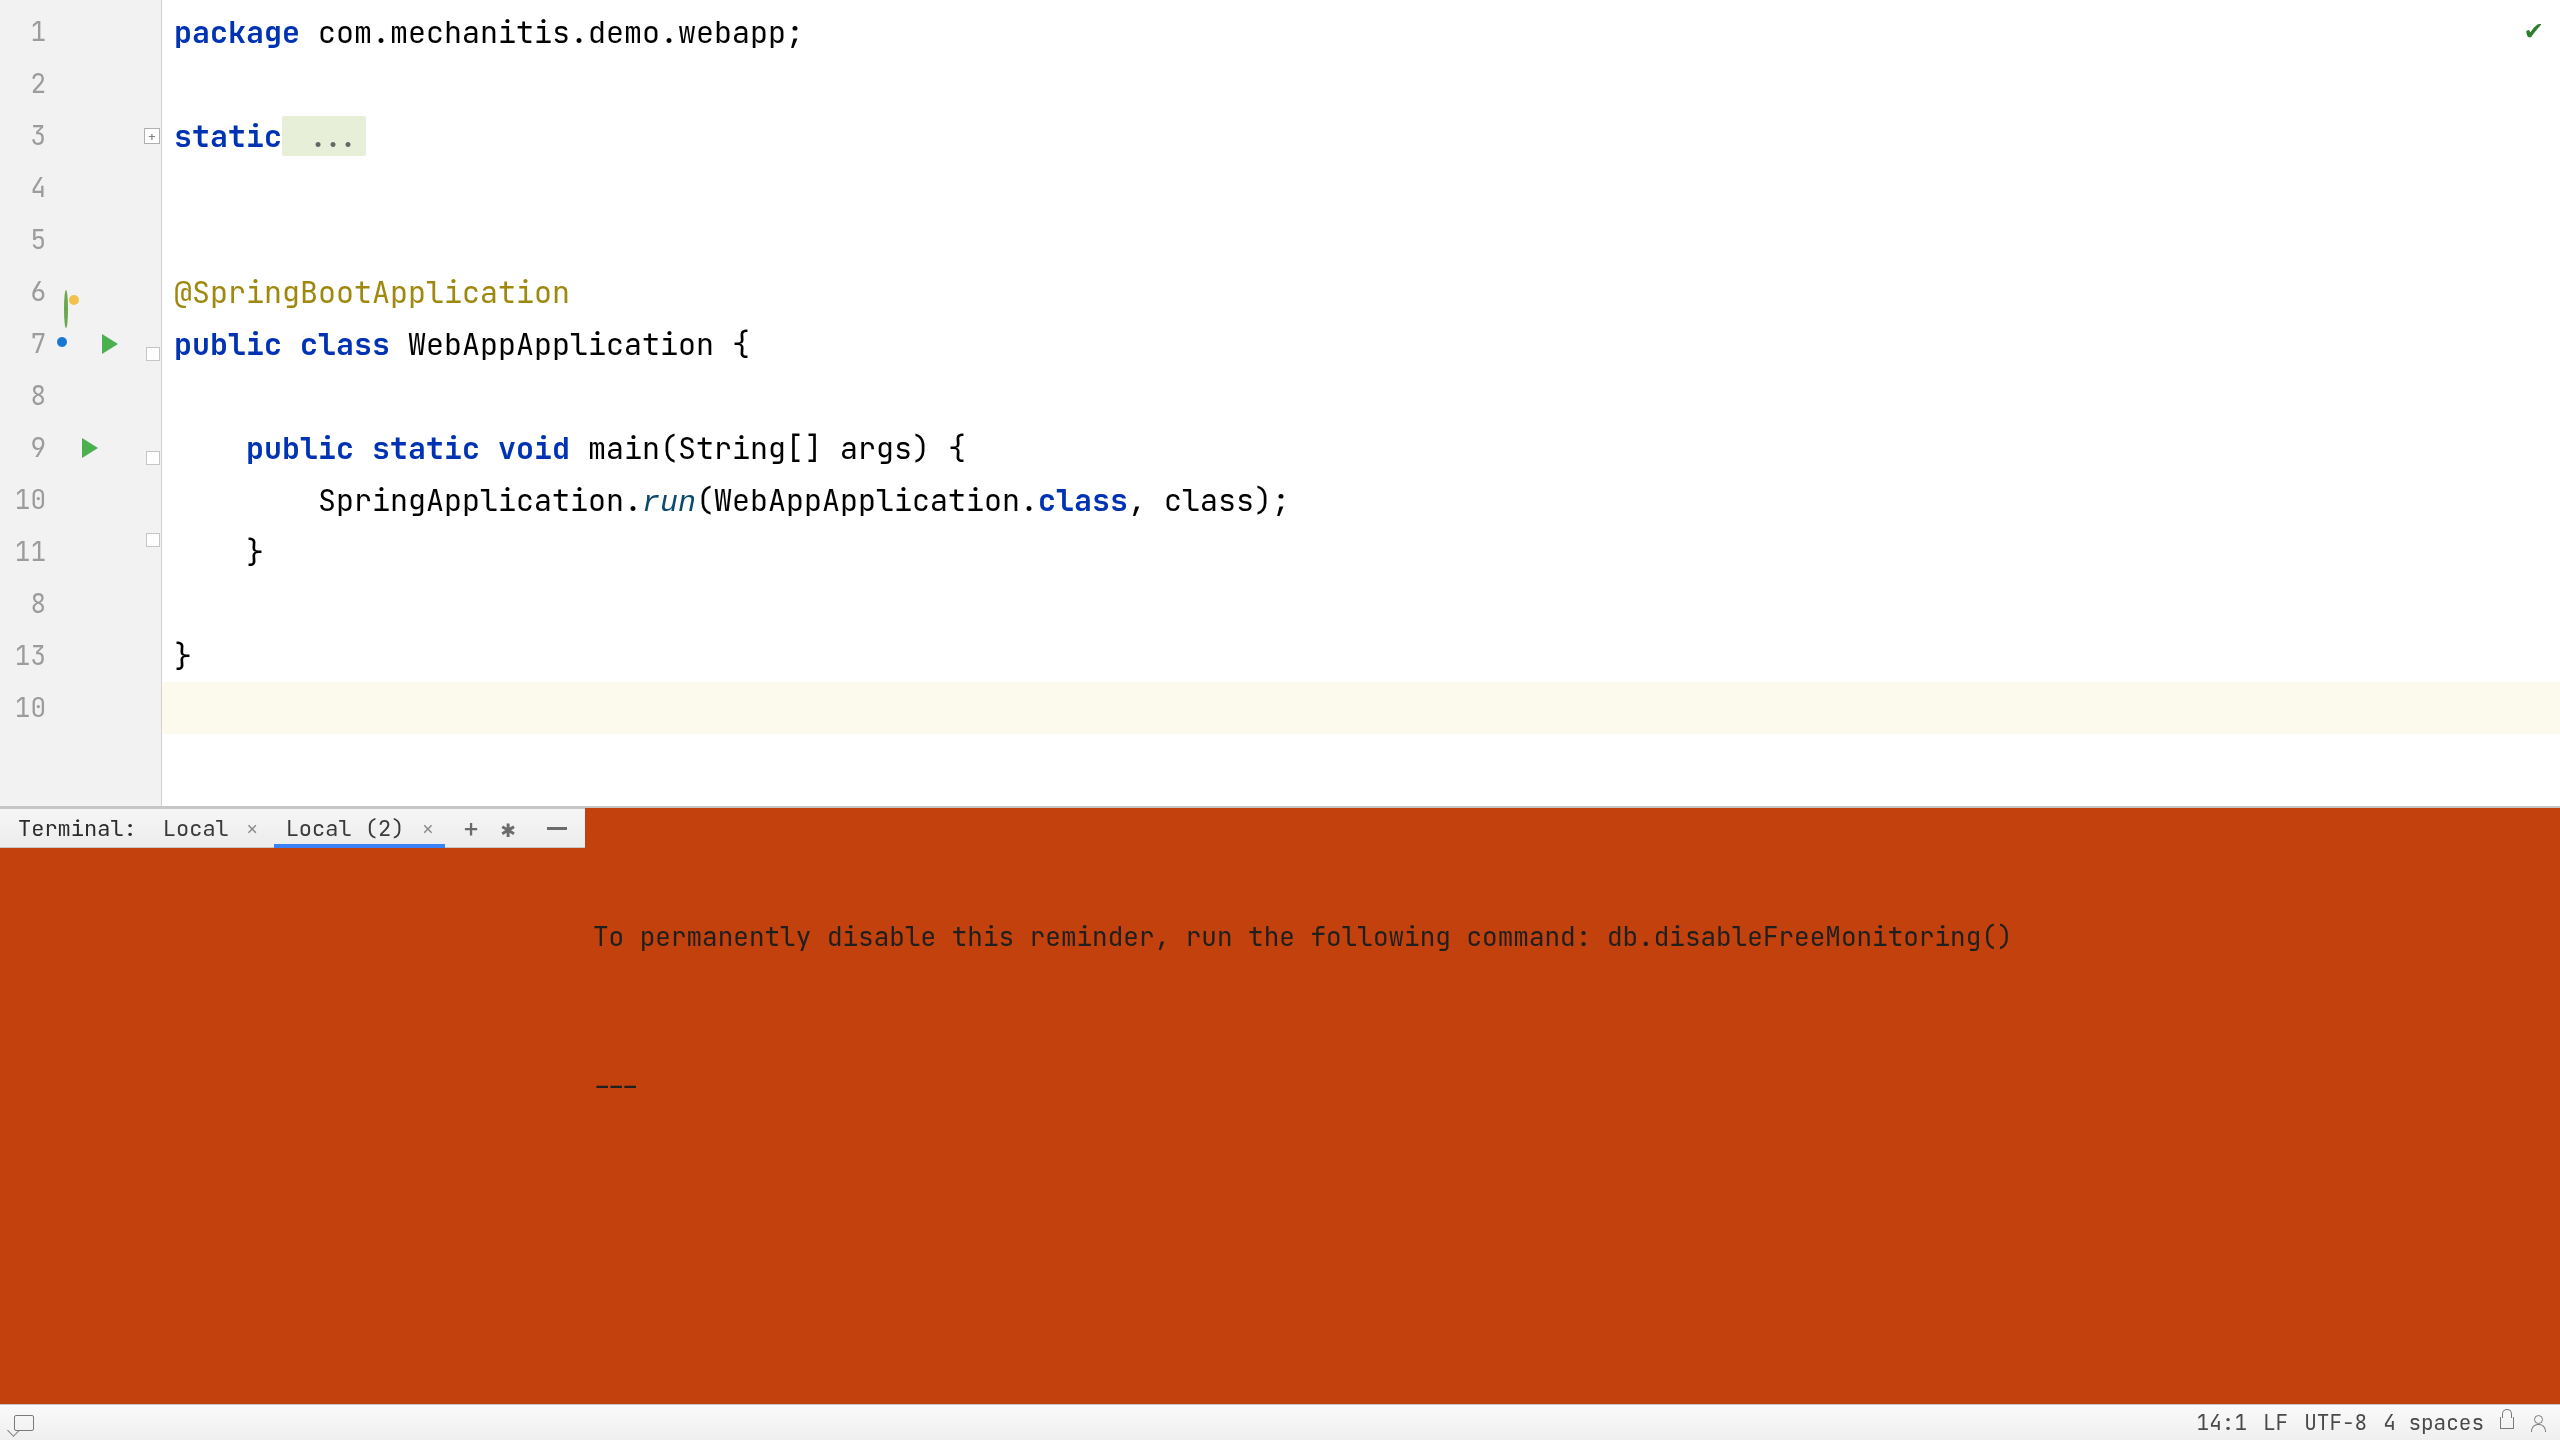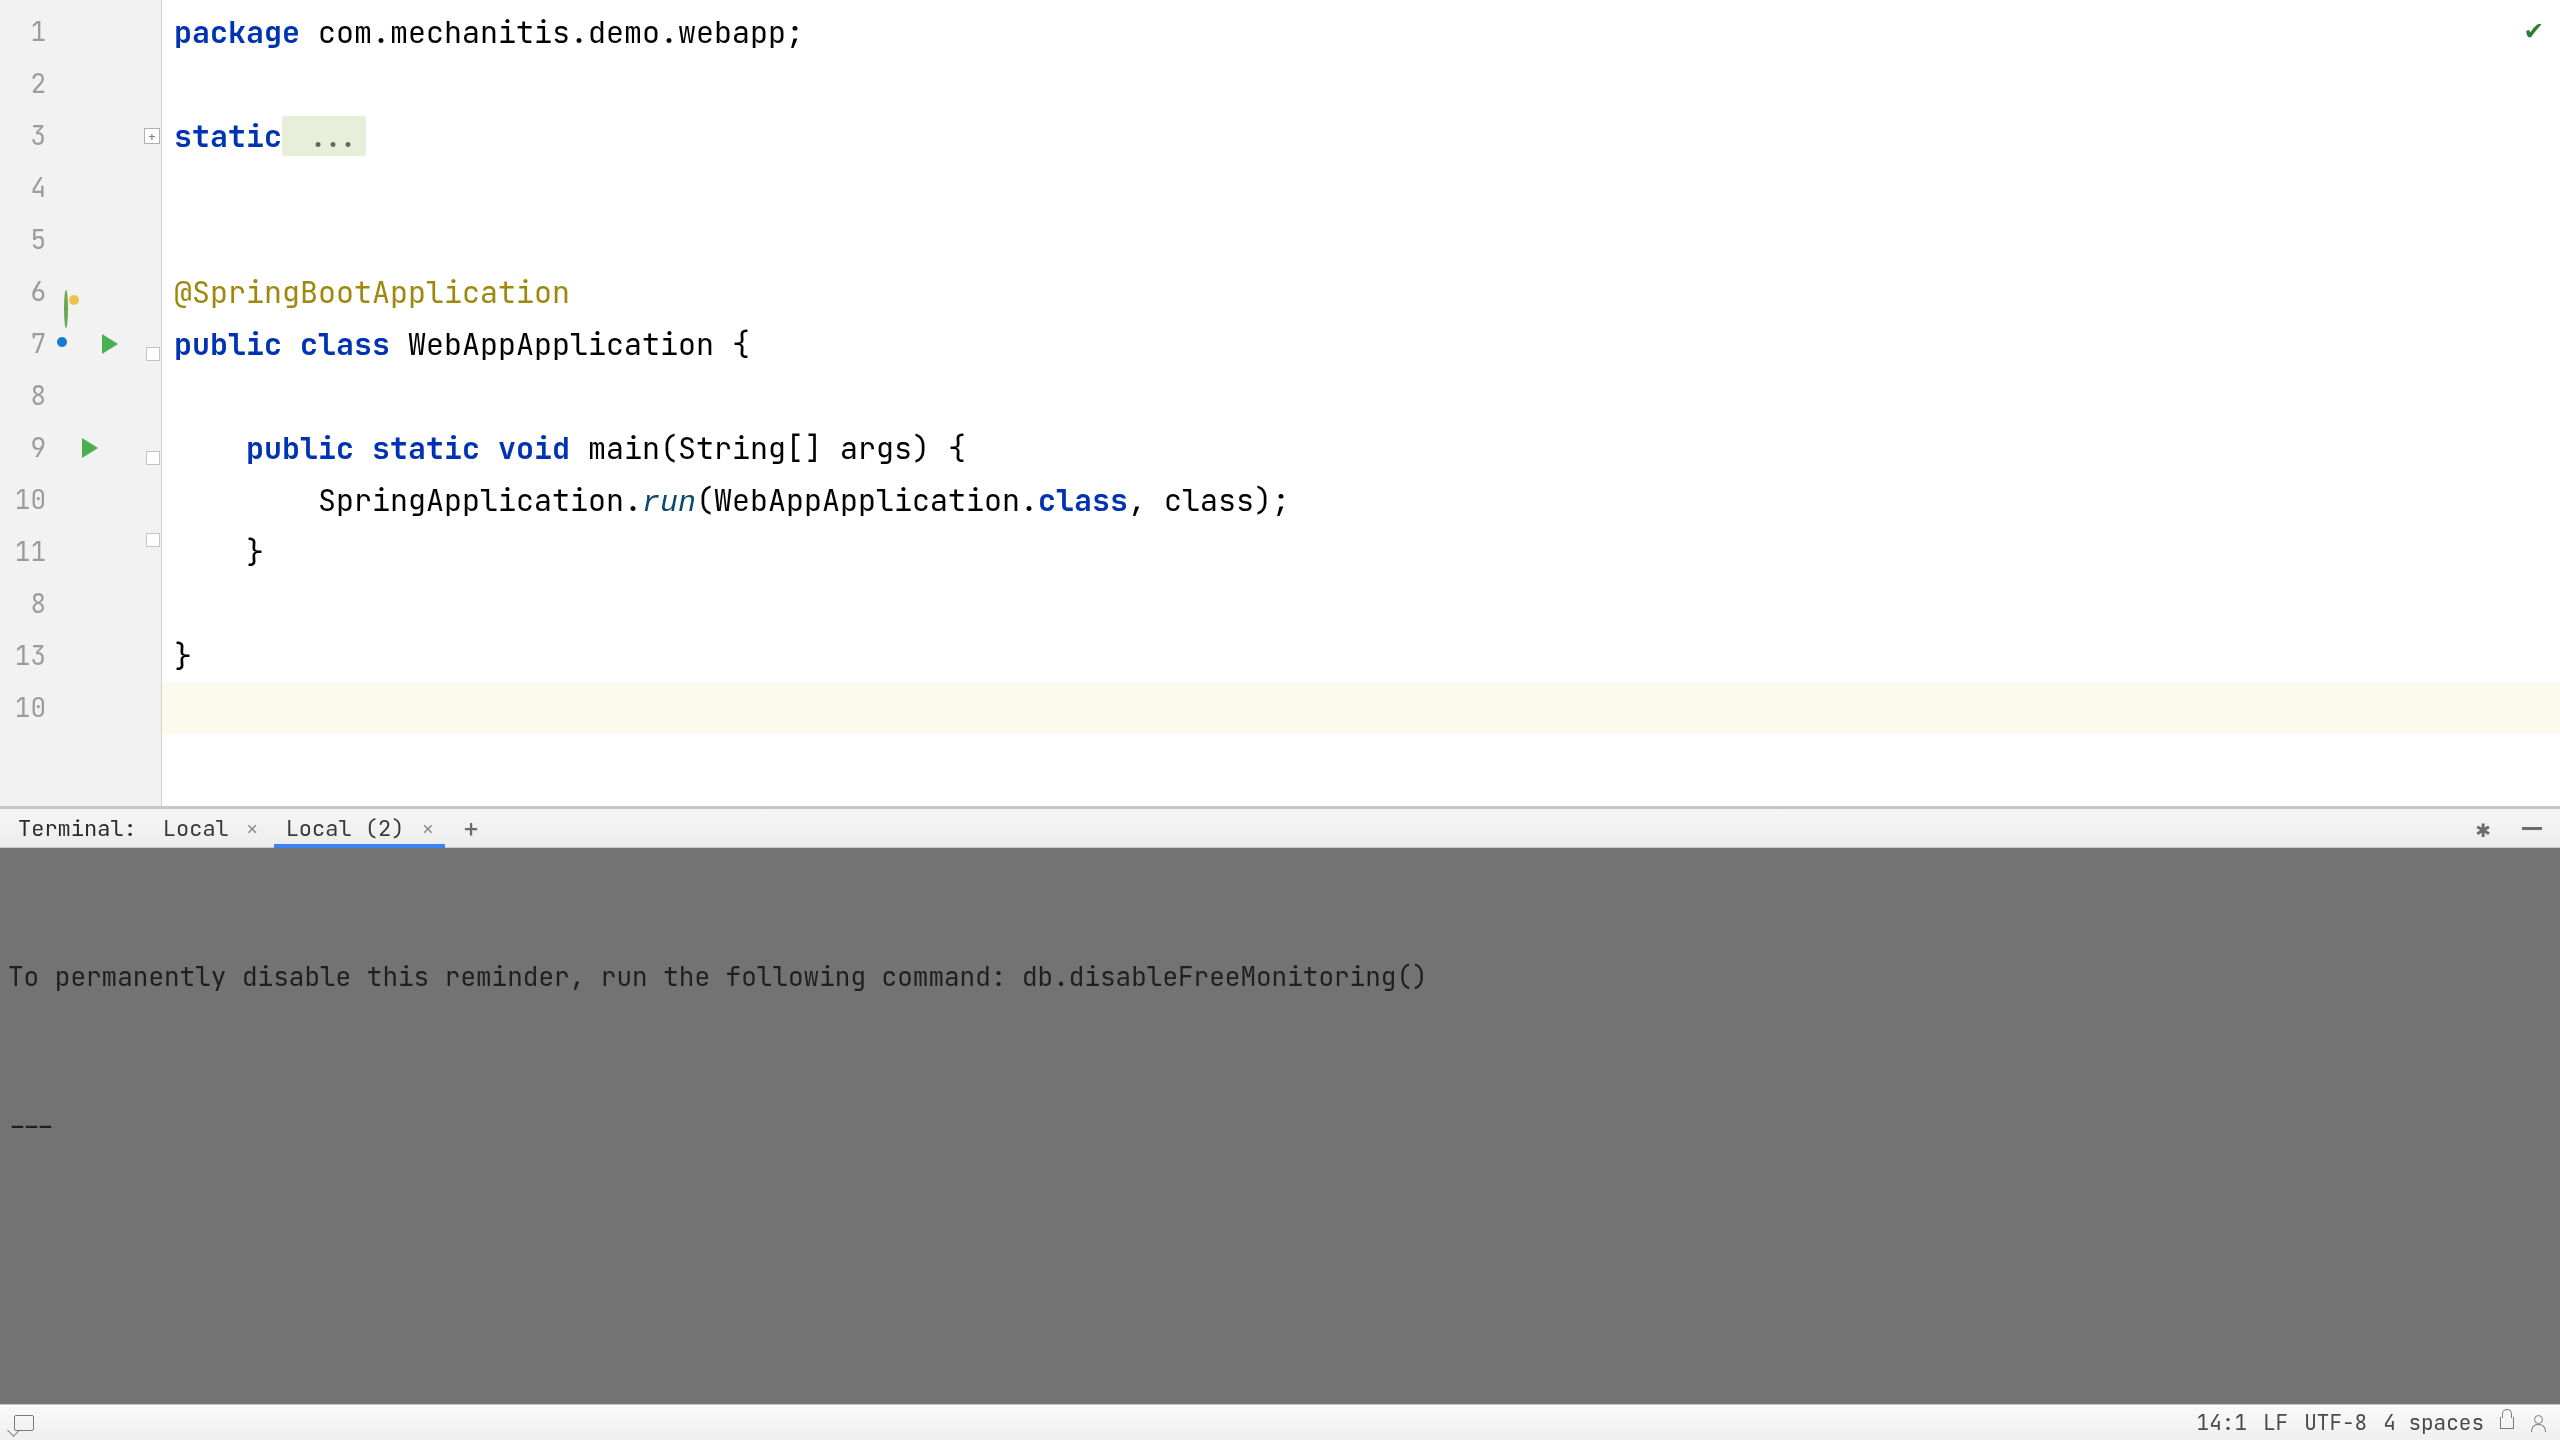--- a/index.html
+++ b/index.html
@@ -28,21 +28,21 @@
   .ann { color: #9e880d; }
   .method-static { color: #0c4a6e; font-style: italic; font-family: Liberation Mono, monospace; }
   .classref { color: #0033b3; font-weight: bold; }
   .fold-placeholder { background: #e8efd8; padding: 0 6px; border-radius: 2px; color: #666; }
   .plain { color: #000; }
 
   .inspection-ok { position: absolute; top: 10px; right: 18px; color: #2e7d32; font-size: 28px; }
 
   
   .panel-divider { height: 2px; background: #c6c6c6; }
-  .terminal-panel { display: flex; flex-direction: column; height: 596px; background: #737373; }
+  .terminal-panel { display: flex; flex-direction: row; height: 596px; background: #c2410c; }
   .terminal-tabs { height: 40px; background: linear-gradient(#f6f6f6, #ececec); border-top: 1px solid #c6c6c6; border-bottom: 1px solid #c6c6c6; display: flex; align-items: center; padding: 0 8px; gap: 4px; font-size: 22px; color: #3a3a3a; position: relative; }
   .term-label { font-weight: 400; padding: 0 10px; color: #2b2b2b; }
   .term-tab { padding: 0 12px; height: 100%; display: flex; align-items: center; gap: 18px; cursor: default; position: relative; }
   .term-tab.active::after { content: ""; position: absolute; left: 0; right: 0; bottom: -1px; height: 4px; background: #3b82f6; }
   .term-close { color: #8a8a8a; font-size: 18px; }
   .term-add { font-size: 26px; color: #6b6b6b; padding: 0 14px; }
   .term-tools { margin-left: auto; display: flex; align-items: center; gap: 28px; padding-right: 10px; color: #6b6b6b; }
 
   .terminal-body { flex: 1; padding: 4px 8px 6px 8px; font-size: 26px; line-height: 50px; white-space: pre; overflow: hidden; }
   .tline { height: 50px; }

